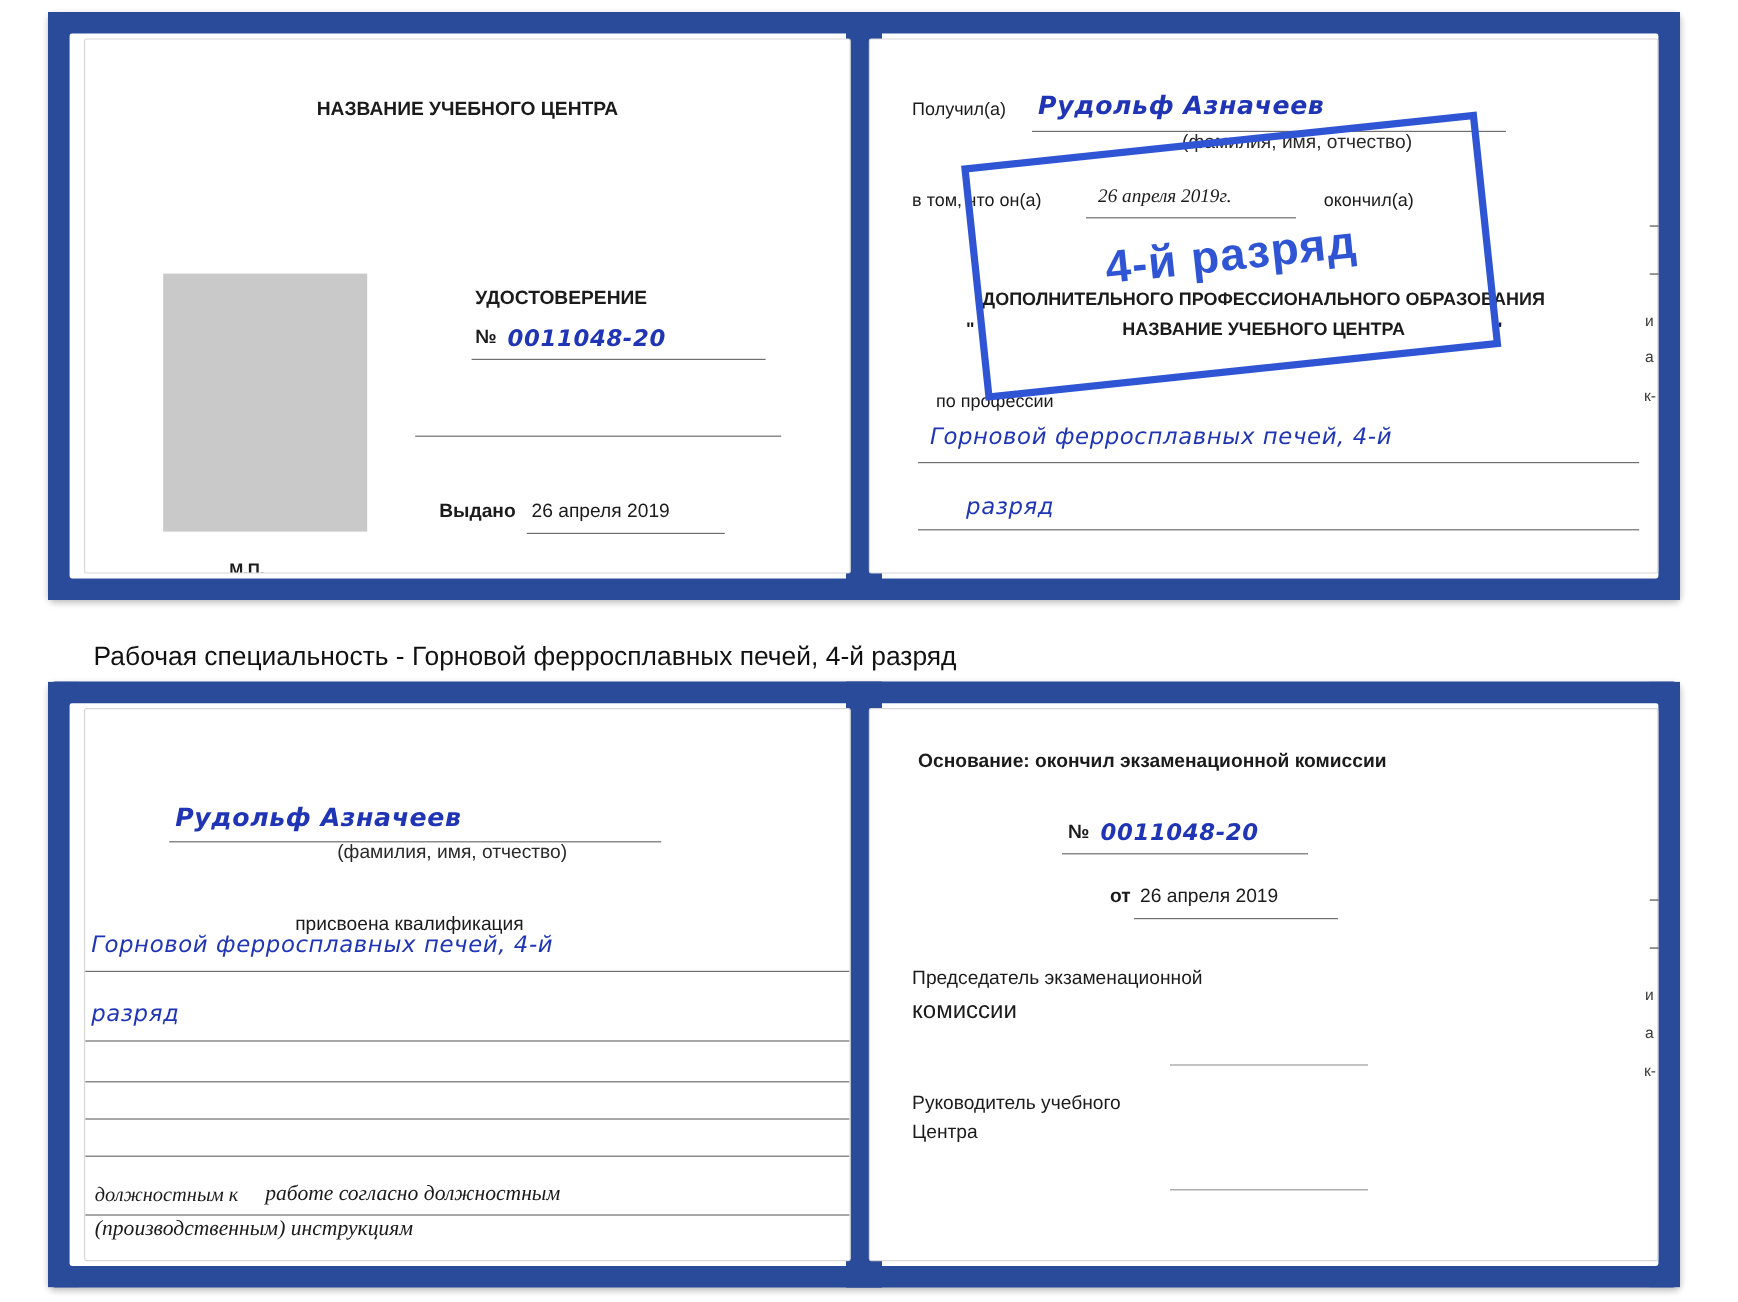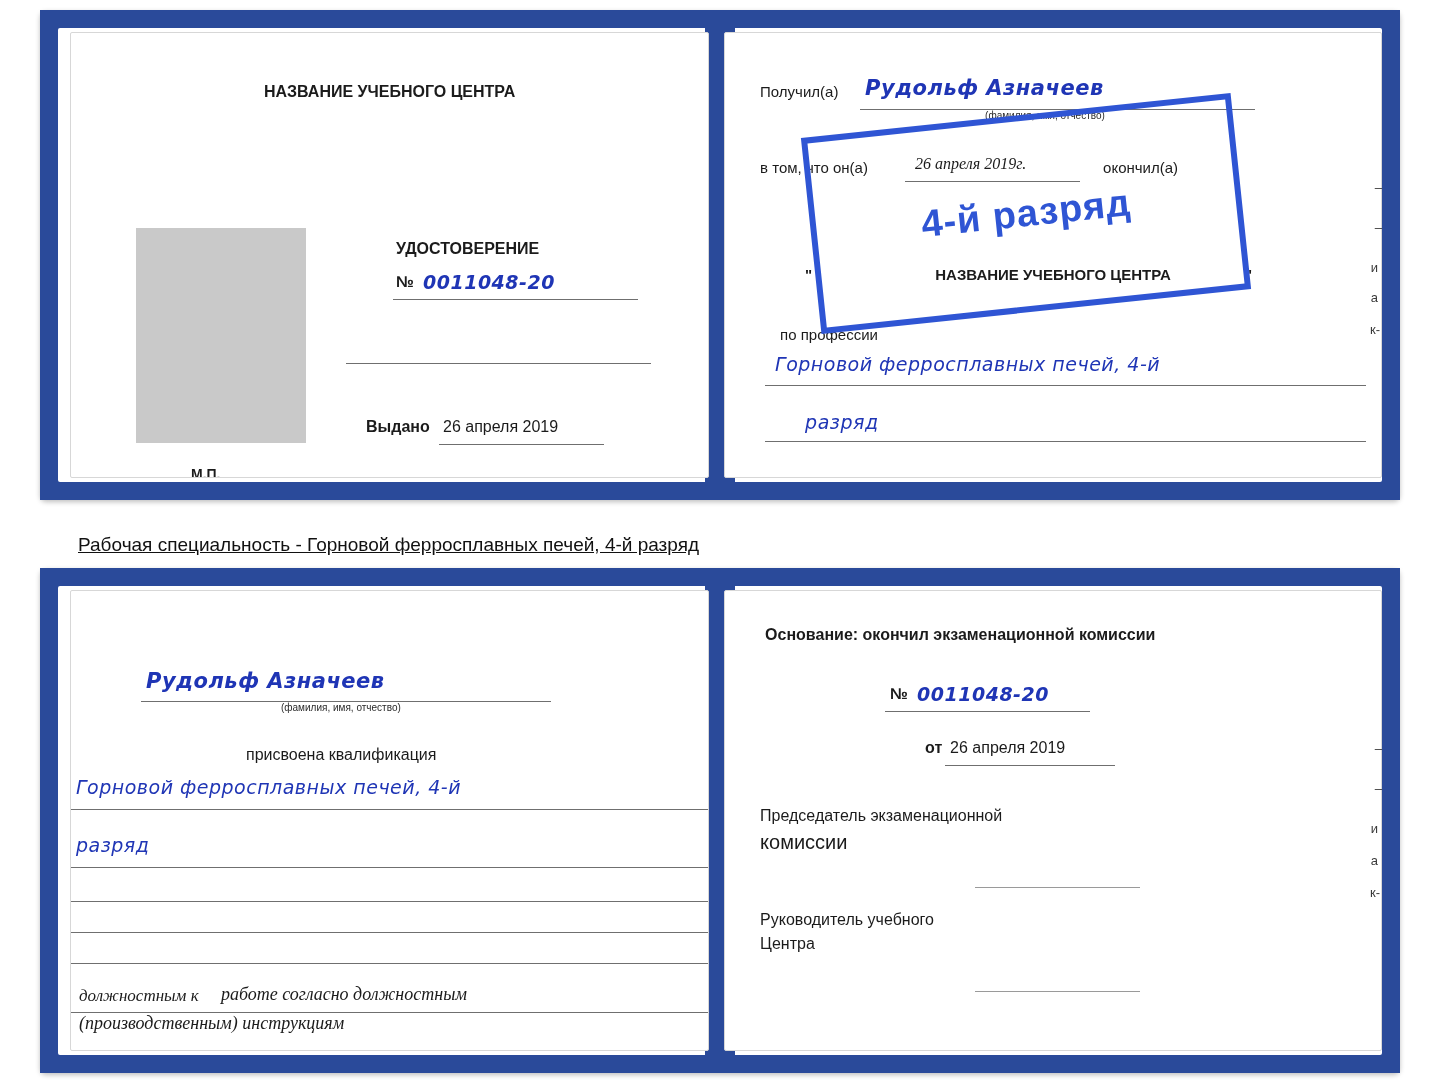--- a/index.html
+++ b/index.html
@@ -79,21 +79,21 @@
     font-family: "Liberation Serif", serif;
     color: #1b1b1b;
     font-style: italic;
   }
   .line {
     position: absolute;
     border-bottom: 1px solid #6f6f6f;
   }
   .line-light { border-bottom: 1px solid #9a9a9a; }
   .tiny {
-    font-size: 10px;
+    font-size: 16px;
     color: #2a2a2a;
   }
   .photo {
     position: absolute;
     background: #c9c9c9;
   }
 
   
   .stamp {
     position: absolute;
@@ -105,23 +105,22 @@
     display: flex;
     align-items: center;
     justify-content: center;
     transform: rotate(-6deg);
     background: transparent;
   }
 
   
   .caption {
     position: absolute;
-    font-size: 19px;
+    font-size: 22px;
     color: #111111;
-    text-decoration: underline;
   }
 
   
   .edge {
     position: absolute;
     font-size: 13px;
     color: #3a3a3a;
   }
 </style>
 </head>
@@ -162,20 +161,21 @@
       <div class="t" style="left:35px; top:50px; font-size:15px;">Получил(а)</div>
       <div class="t hand bold" style="left:140px; top:43px; font-size:21px;">Рудольф Азначеев</div>
       <div class="line" style="left:135px; top:76px; width:395px;"></div>
       <div class="t tiny" style="left:260px; top:77px;">(фамилия, имя, отчество)</div>
 
       <div class="t" style="left:35px; top:126px; font-size:15px;">в том, что он(а)</div>
       <div class="t handser" style="left:190px; top:122px; font-size:16px;">26 апреля 2019г.</div>
       <div class="line" style="left:180px; top:148px; width:175px;"></div>
       <div class="t" style="left:378px; top:126px; font-size:15px;">окончил(а)</div>
 
+      <div class="t bold center" style="left:0; right:0; top:208px; font-size:15px;">ДОПОЛНИТЕЛЬНОГО ПРОФЕССИОНАЛЬНОГО ОБРАЗОВАНИЯ</div>
       <div class="t bold" style="left:80px; top:233px; font-size:15px;">"</div>
       <div class="t bold center" style="left:0; right:0; top:233px; font-size:15px;">НАЗВАНИЕ УЧЕБНОГО ЦЕНТРА</div>
       <div class="t bold" style="left:520px; top:233px; font-size:15px;">"</div>
 
       <div class="t" style="left:55px; top:293px; font-size:15px;">по профессии</div>
 
       <div class="t hand" style="left:50px; top:320px; font-size:19px;">Горновой ферросплавных печей, 4-й</div>
       <div class="line" style="left:40px; top:352px; right:15px;"></div>
 
       <div class="t hand" style="left:80px; top:378px; font-size:19px;">разряд</div>
@@ -203,21 +203,21 @@
     <div class="corner c-tr"></div>
     <div class="corner c-bl"></div>
     <div class="corner c-br"></div>
 
     <div class="page-left">
 
       <div class="t hand bold" style="left:75px; top:78px; font-size:21px;">Рудольф Азначеев</div>
       <div class="line" style="left:70px; top:110px; width:410px;"></div>
       <div class="t tiny" style="left:210px; top:111px;">(фамилия, имя, отчество)</div>
 
-      <div class="t" style="left:175px; top:155px; font-size:16px;text-align:right;">присвоена квалификация</div>
+      <div class="t" style="left:175px; top:171px; font-size:16px;text-align:right;">присвоена квалификация</div>
 
       <div class="t hand" style="left:5px; top:185px; font-size:19px;">Горновой ферросплавных печей, 4-й</div>
       <div class="line" style="left:0; top:218px; right:0;"></div>
 
       <div class="t hand" style="left:5px; top:243px; font-size:19px;">разряд</div>
       <div class="line" style="left:0; top:276px; right:0;"></div>
 
       <div class="line" style="left:0; top:310px; right:0;"></div>
       <div class="line" style="left:0; top:341px; right:0;"></div>
       <div class="line" style="left:0; top:372px; right:0;"></div>

